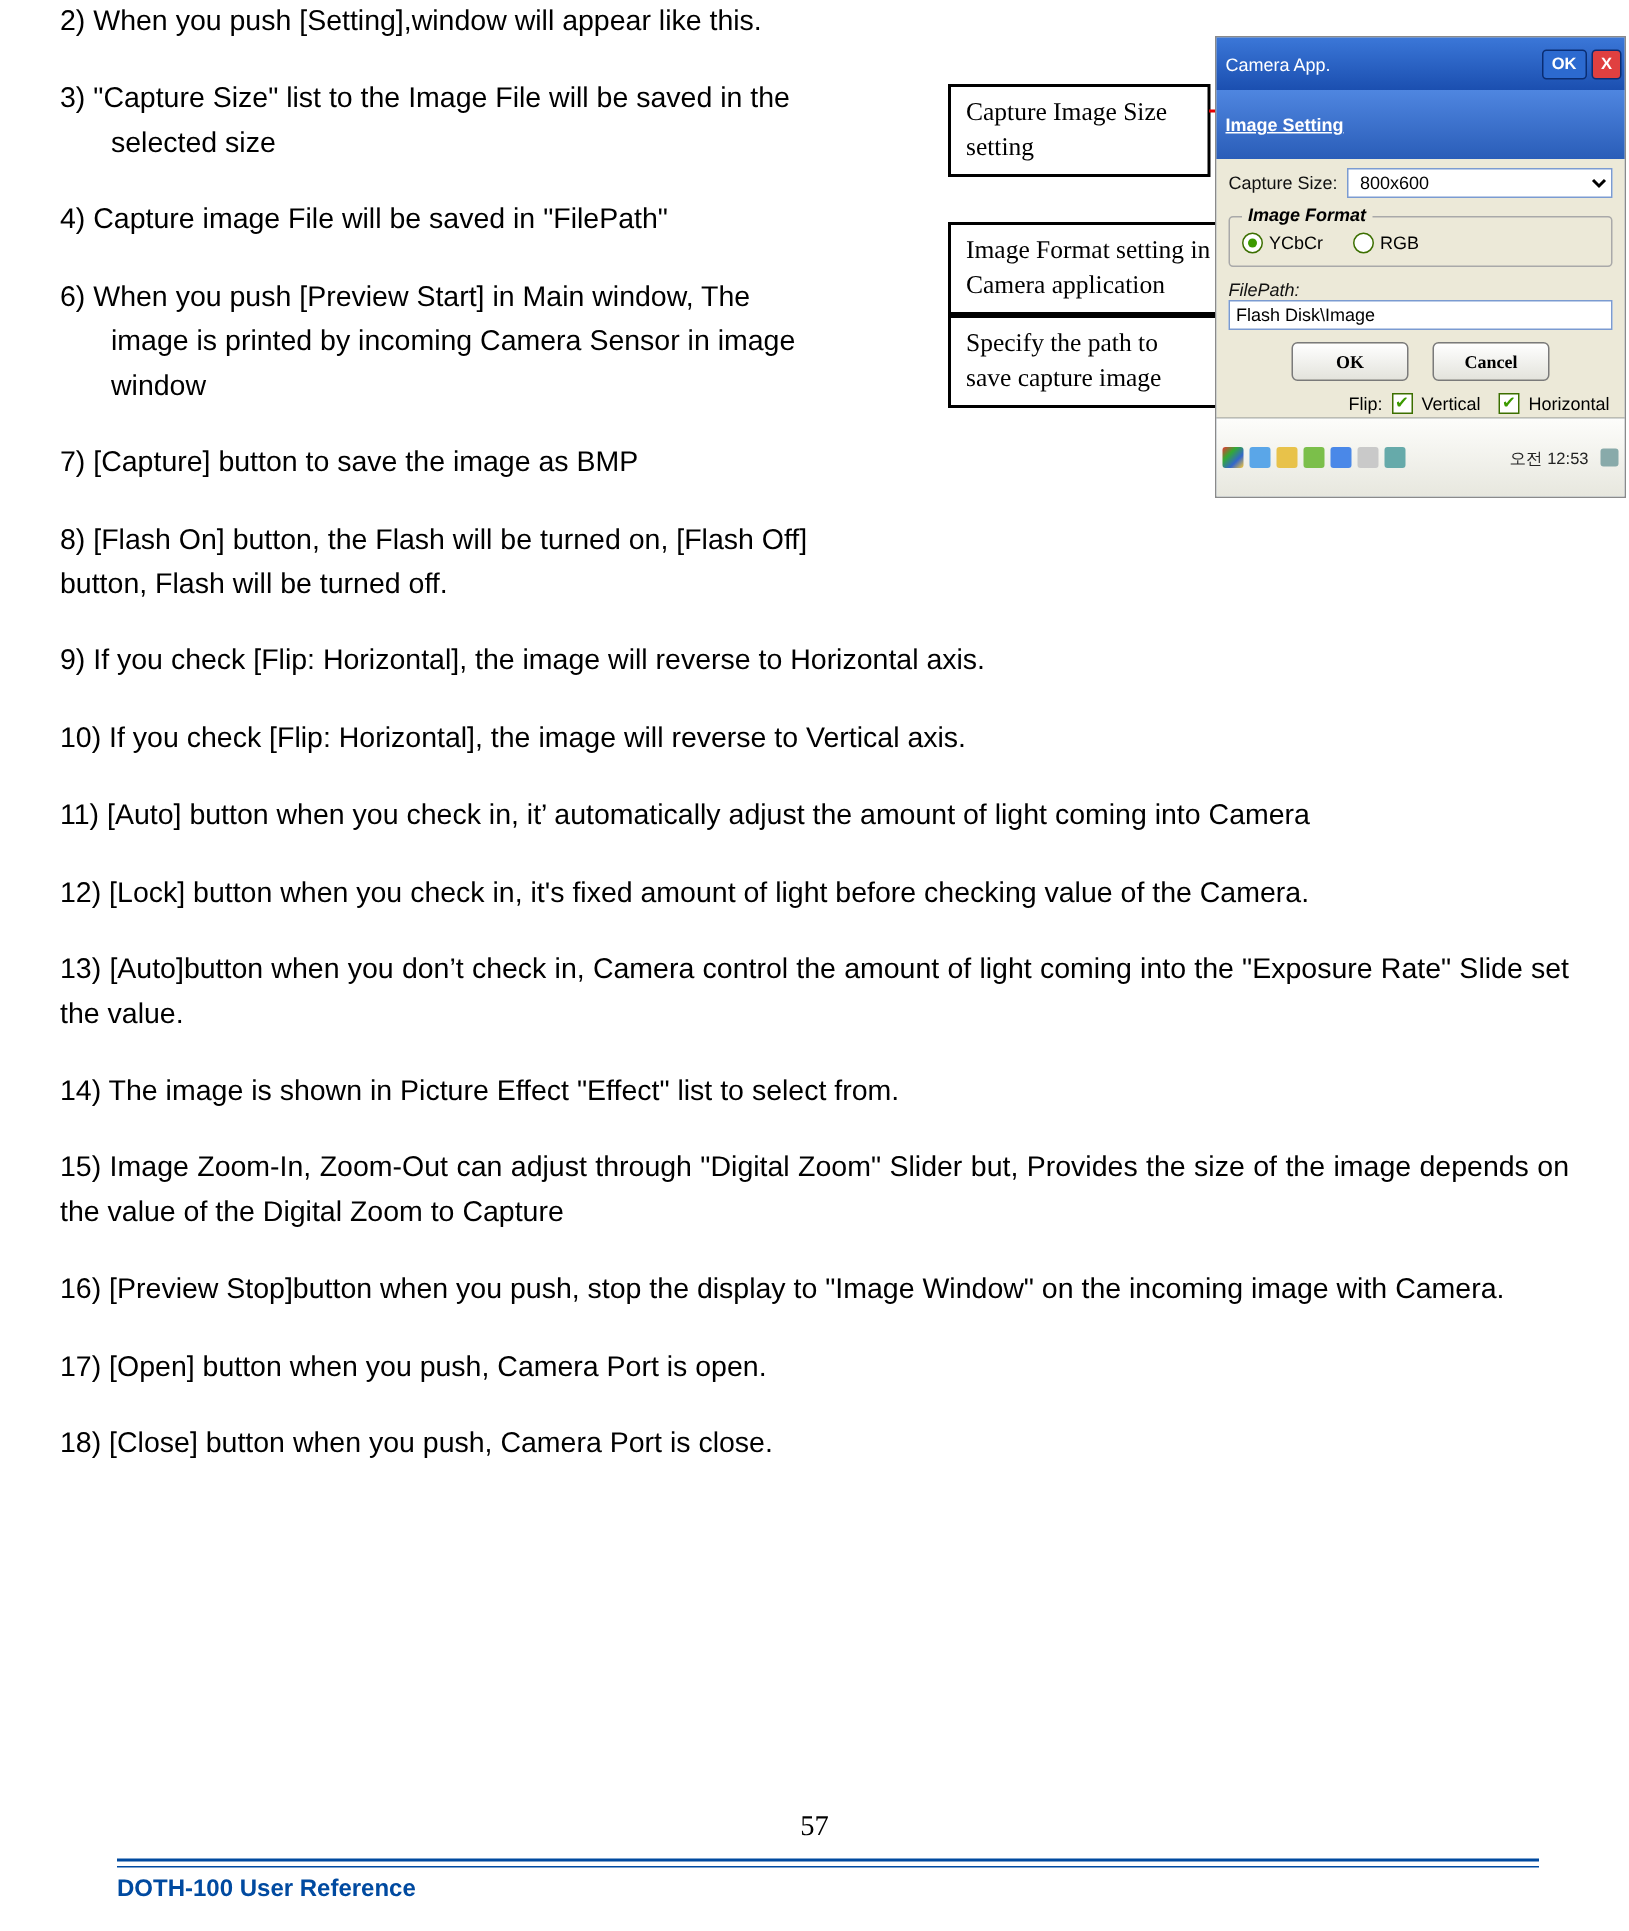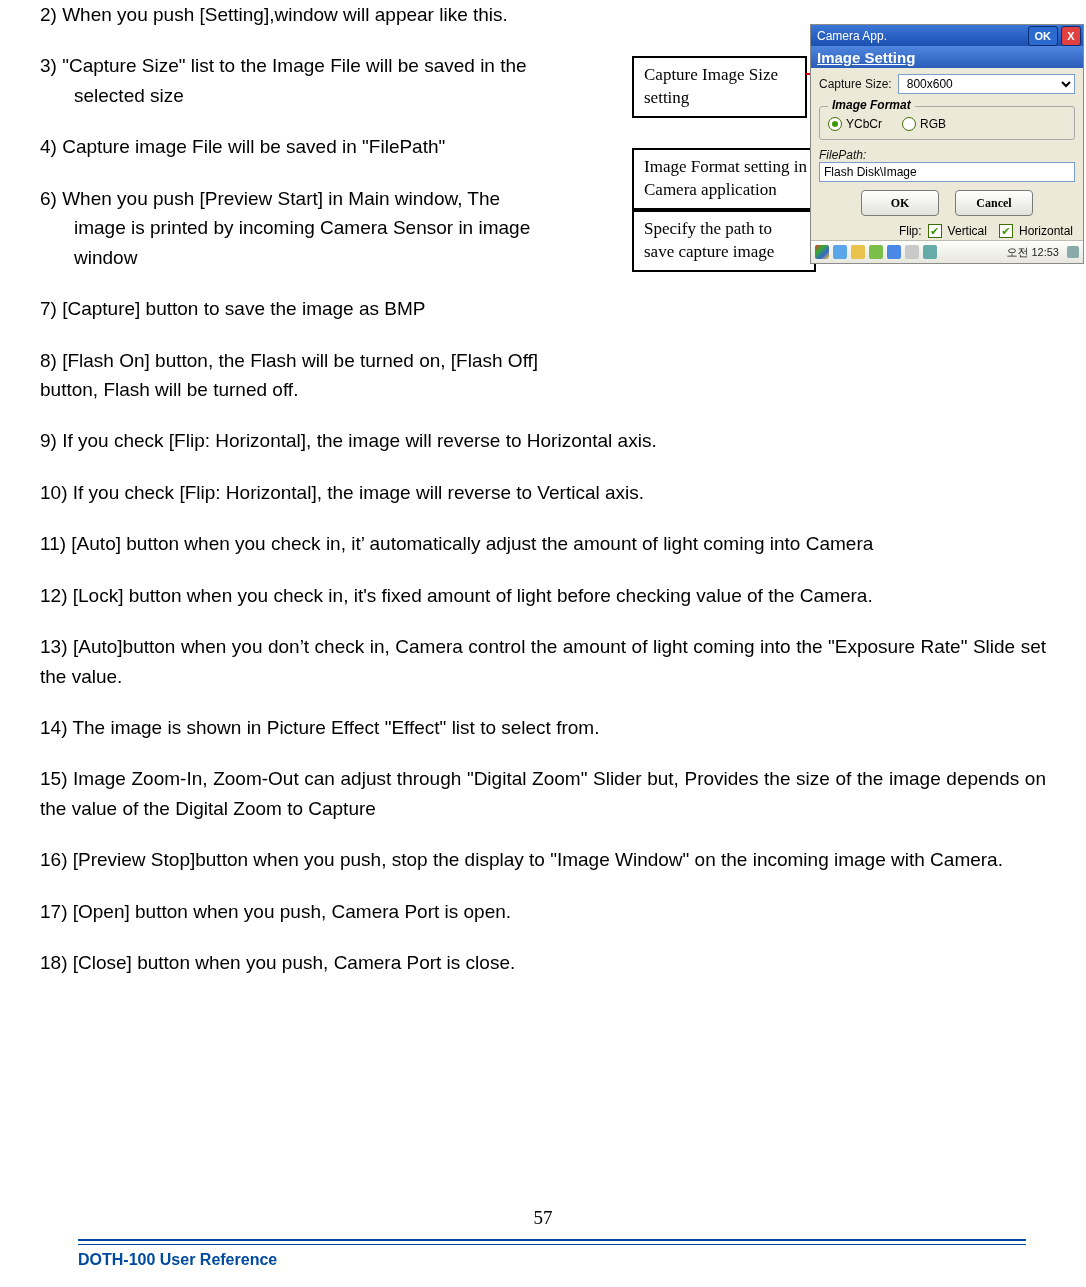--- a/index.html
+++ b/index.html
@@ -11,41 +11,41 @@
   .indent{padding-left:34px}
   .just{text-align:justify}
   
   .callout{position:absolute;border:2px solid #000;background:#fff;font-family:Georgia,"Times New Roman",serif;font-size:17px;line-height:1.35;padding:6px 10px;box-sizing:border-box}
   
   .arrow{position:absolute;pointer-events:none}
   .arrow line{stroke:#e80000;stroke-width:2}
   .arrow polygon{fill:#e80000}
   
   .shot{position:absolute;top:24px;right:2px;width:272px;border:1px solid #8a8a8a;background:#d6e4f4;font-family:Tahoma,Arial,sans-serif;font-size:12px}
-  .shot .titlebar{background:linear-gradient(180deg,#3b77d8 0%,#1b4fb0 100%);color:#fff;display:flex;align-items:center;height:21px;padding:0 2px 0 6px;font-size:12px}
+  .shot .titlebar{background:linear-gradient(180deg,#3b77d8 0%,#1b4fb0 100%);color:#fff;display:flex;align-items:center;height:35px;padding:0 2px 0 6px;font-size:12px}
   .shot .titlebar .spacer{flex:1}
   .shot .tb-btn{height:18px;border:1px solid #0a2d72;border-radius:3px;display:flex;align-items:center;justify-content:center;margin-left:3px;font-size:11px}
   .shot .ok-btn{background:#2c6ad0;color:#fff;padding:0 6px;font-weight:bold}
   .shot .x-btn{background:#e04040;color:#fff;width:18px;font-weight:bold}
-  .shot .menubar{background:linear-gradient(180deg,#4f86e0 0%,#2a5db8 100%);color:#fff;height:22px;display:flex;align-items:center;padding:0 6px;font-size:15px;font-weight:bold;text-decoration:underline}
+  .shot .menubar{background:linear-gradient(180deg,#4f86e0 0%,#2a5db8 100%);color:#fff;height:22px;display:flex;align-items:center;padding:12px 6px;font-size:12px;font-weight:bold;text-decoration:underline}
   .shot .panel{background:#ece9d8;padding:6px 8px 2px 8px}
   .shot .row{display:flex;align-items:center;margin-bottom:6px}
   .shot .lbl{font-size:12px;color:#111;margin-right:6px;white-space:nowrap}
   .shot select,.shot input[type=text]{font-family:Tahoma,Arial;font-size:12px;border:1px solid #7b9bd1;background:#fff;height:20px;box-sizing:border-box;padding:0 4px}
   .shot .fieldset{border:1px solid #a9a9a9;border-radius:3px;position:relative;margin:12px 0 8px 0;padding:10px 8px 8px 8px}
   .shot .legend{position:absolute;top:-9px;left:8px;background:#ece9d8;font-weight:bold;font-style:italic;font-size:12px;padding:0 4px}
   .shot .radio-row{display:flex;gap:20px}
   .shot .radio{display:flex;align-items:center;gap:4px;font-size:12px}
   .shot .r-outer{width:12px;height:12px;border-radius:50%;border:1px solid #3c6f00;background:#fff;display:flex;align-items:center;justify-content:center}
   .shot .r-dot{width:6px;height:6px;border-radius:50%;background:#3c9a00}
   .shot .btnrow{display:flex;justify-content:center;gap:16px;margin:8px 0}
   .shot .winbtn{min-width:76px;height:24px;border:1px solid #7a7a7a;border-radius:4px;background:linear-gradient(180deg,#fff 0%,#e3e3dc 100%);font-family:Tahoma;font-size:12px;font-weight:bold;display:flex;align-items:center;justify-content:center}
   .shot .fliprow{display:flex;align-items:center;justify-content:flex-end;gap:6px;font-size:12px;padding-right:2px}
   .shot .chk{width:12px;height:12px;border:1px solid #3c6f00;background:#fff;display:inline-flex;align-items:center;justify-content:center;color:#3c9a00;font-size:11px;line-height:1}
-  .shot .taskbar{height:22px;background:linear-gradient(180deg,#fdfdfb 0%,#e7e7de 100%);border-top:1px solid #bcbcb2;display:flex;align-items:center;padding:0 4px;gap:4px}
+  .shot .taskbar{height:22px;background:linear-gradient(180deg,#fdfdfb 0%,#e7e7de 100%);border-top:1px solid #bcbcb2;display:flex;align-items:center;padding:15px 4px;gap:4px}
   .shot .taskbar .sp{flex:1}
   .shot .tico{width:14px;height:14px;border-radius:2px}
   .shot .clock{font-size:11px;color:#222}
   
   .pagenum{position:absolute;bottom:58px;left:0;right:0;text-align:center;font-family:Liberation Serif, serif;font-size:19px}
   .foot-sep{position:absolute;left:78px;right:60px;bottom:46px;border-top:2px solid #004aa0}
   .foot-line2{position:absolute;left:78px;right:60px;bottom:42px;border-top:1px solid #004aa0}
   .foot-text{position:absolute;left:78px;bottom:18px;color:#004aa0;font-weight:bold;font-size:16px}
 </style>
 </head>

